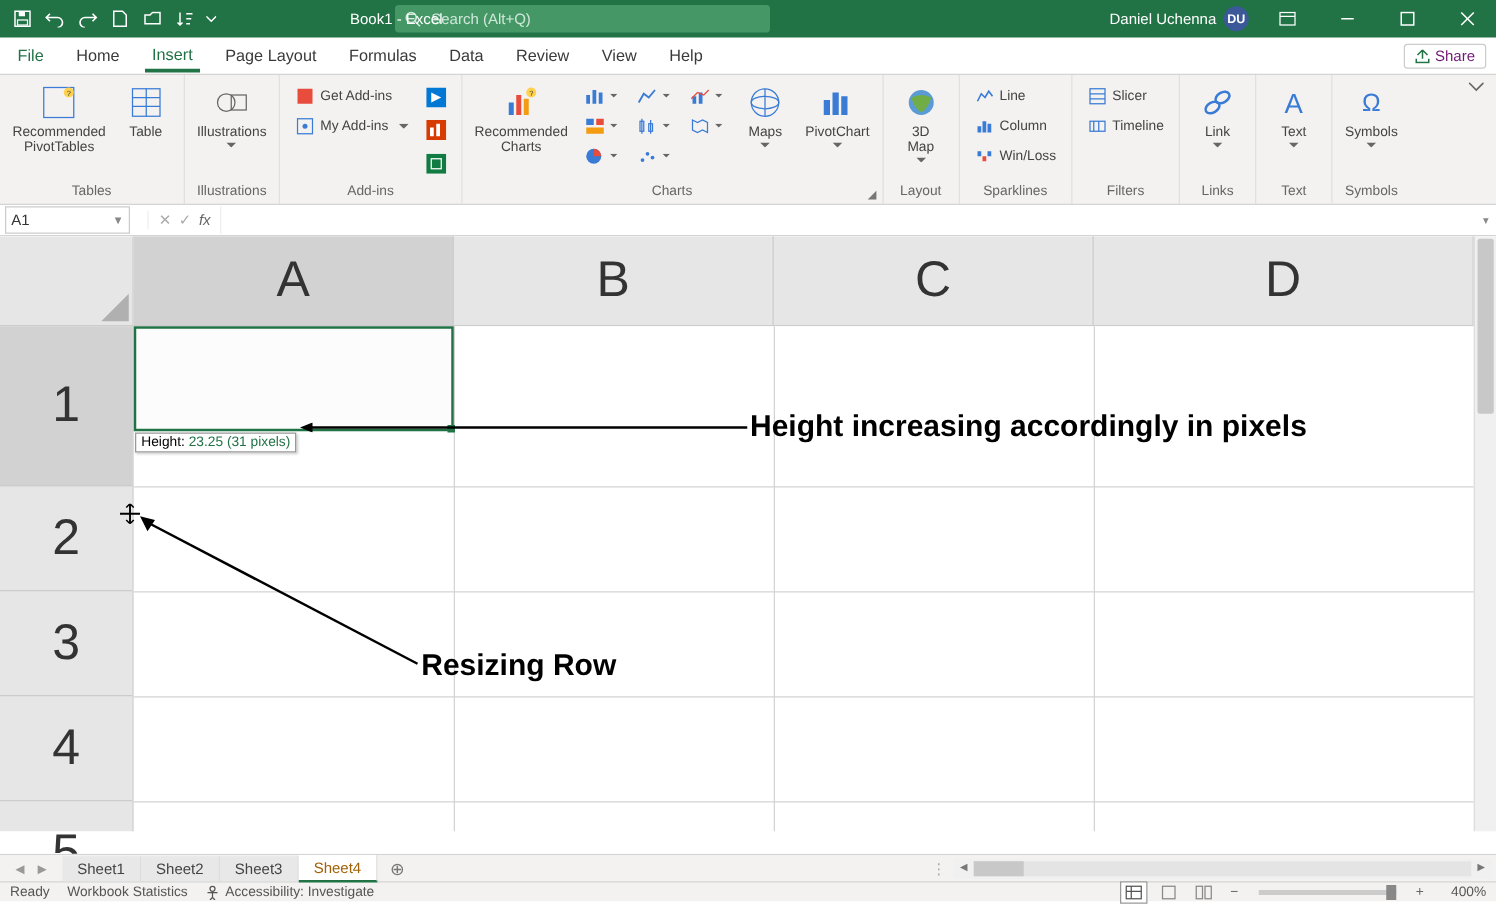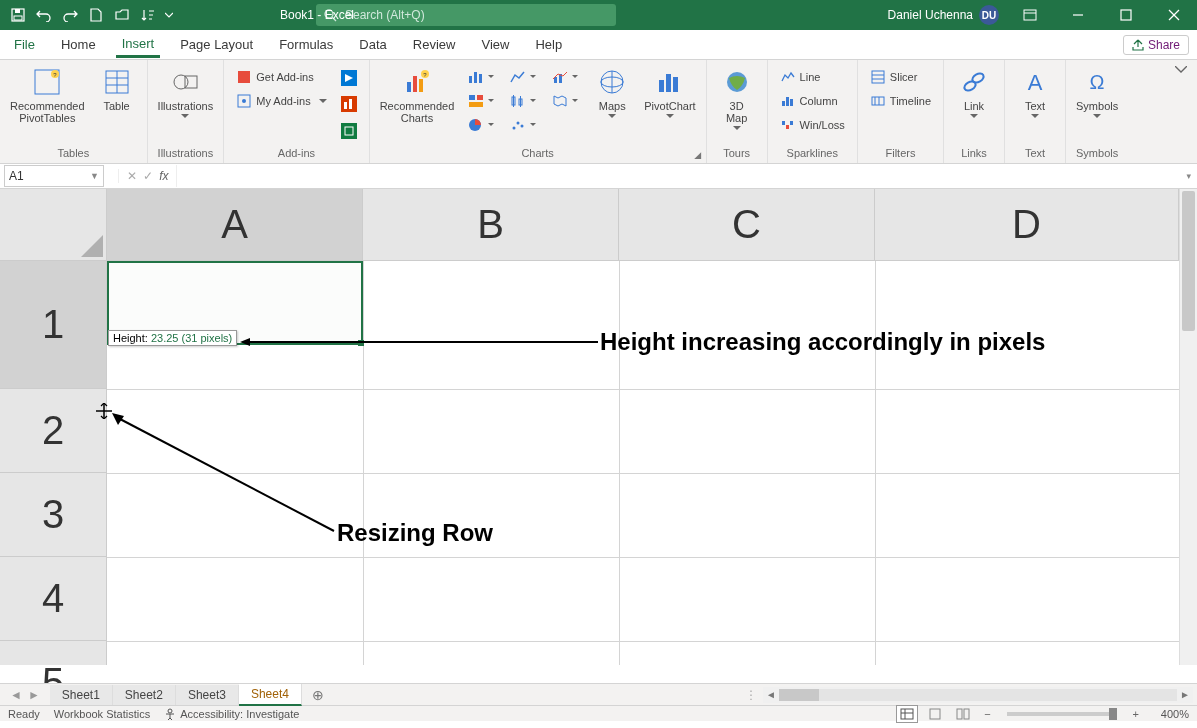--- a/index.html
+++ b/index.html
@@ -429,21 +429,21 @@
               <path d="M6 10 Q14 6 22 10 Q20 18 14 22 Q8 18 6 10" fill="#70ad47"></path>
             </svg>
           </div>
           <div class="lbl" style="white-space:pre">3D
 Map</div>
           <svg width="8" height="4" style="margin-top:2px">
             <path d="M0 0 L4 4 L8 0" fill="#666"></path>
           </svg>
         </div>
       </div>
-    <div class="label">Tours</div>
+    <div class="label">Layout</div>
   </div>
 
   <div class="group">
     <div class="row">
         <div class="smallcol">
       <div class="smallbtn">
             <div class="ic">
               <svg width="14" height="12">
                 <polyline points="1,10 4,4 7,7 10,2 13,6" fill="none" stroke="#3a7bd5" stroke-width="1.3"></polyline>
               </svg>
@@ -596,21 +596,21 @@
     <div class="gridline-v" style="left:256px"></div>
     <div class="gridline-v" style="left:512px"></div>
     <div class="gridline-v" style="left:768px"></div>
     <div class="gridline-h" style="top:128px"></div>
     <div class="gridline-h" style="top:212px"></div>
     <div class="gridline-h" style="top:296px"></div>
     <div class="gridline-h" style="top:380px"></div>
     <div class="cellsel" style="left:0;top:0;width:256px;height:84px"></div>
   </div>
 
-  <div class="tooltip" style="left:108px; top:141px;">
+  <div class="tooltip" style="left:108px; top:157px;">
     <span>Height: </span><span class="val">23.25 (31 pixels)</span>
   </div>
 
   <div class="resize-cursor" style="left:96px; top:214px;">
     <svg width="16" height="16">
         <line x1="8" y1="0" x2="8" y2="16" stroke="#000" stroke-width="1.5"></line>
         <line x1="0" y1="8" x2="16" y2="8" stroke="#000" stroke-width="1.5"></line>
         <path d="M5 3 L8 0 L11 3 M5 13 L8 16 L11 13" stroke="#000" fill="none" stroke-width="1.2"></path>
       </svg>
   </div>

